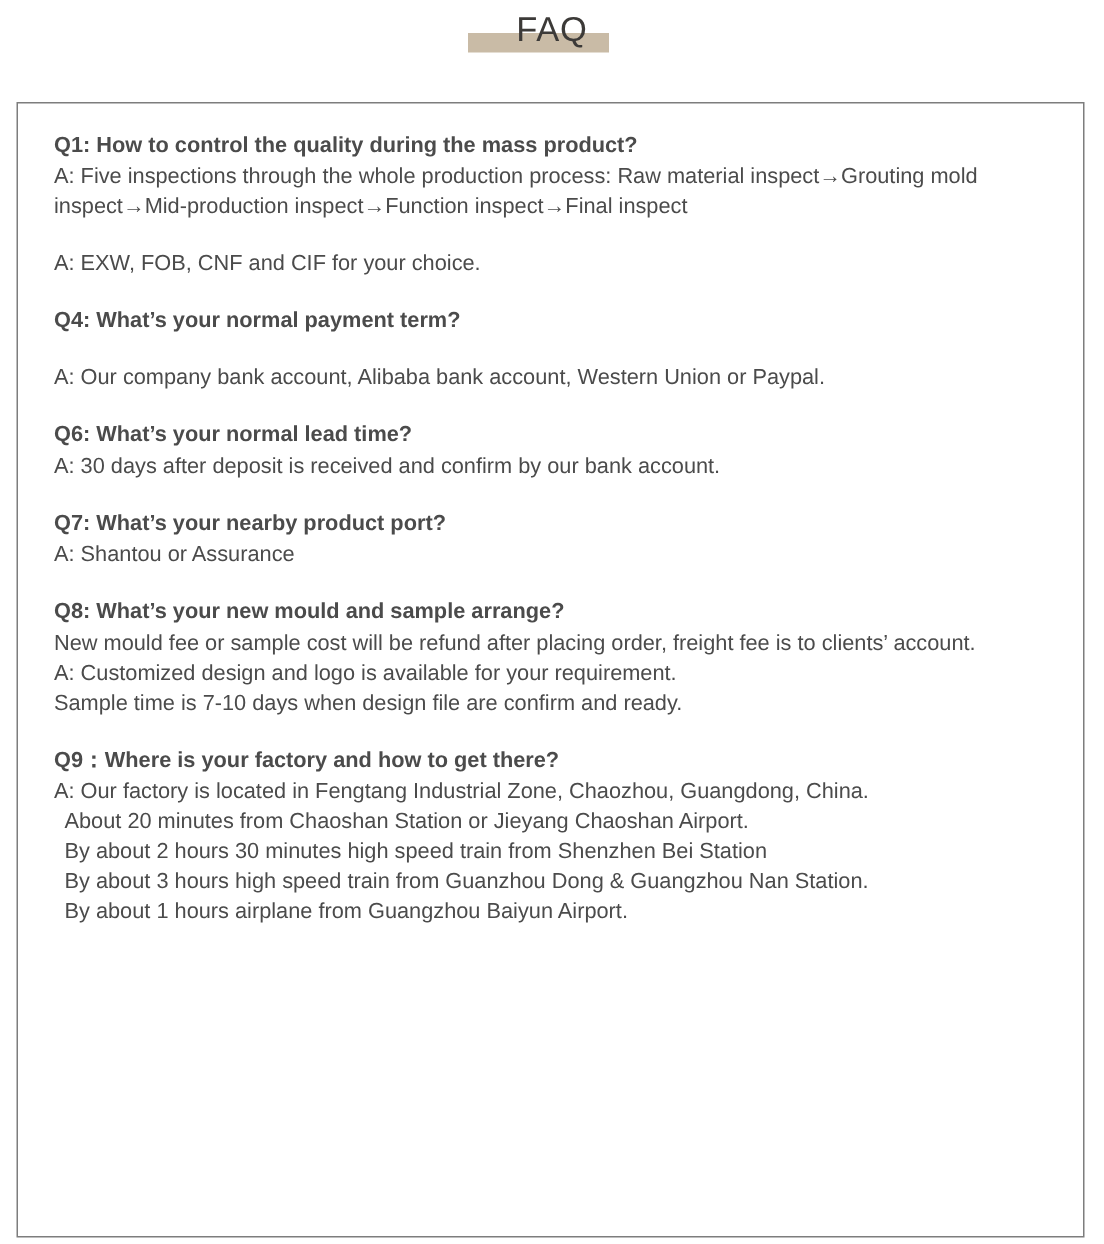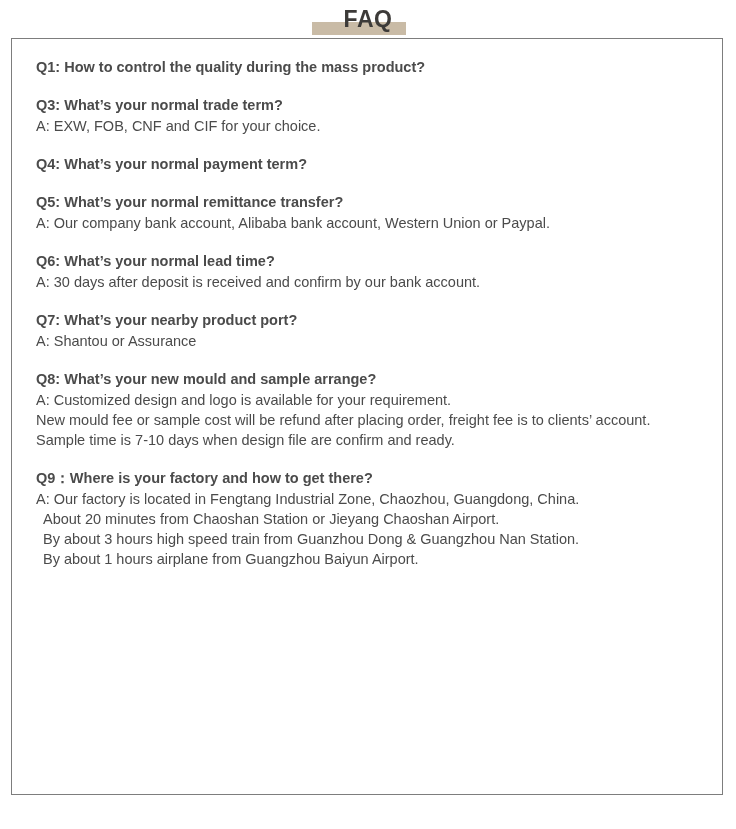--- a/index.html
+++ b/index.html
@@ -44,32 +44,32 @@
     background: #c9bba6;
     z-index: 1;
   }
   .title-text {
     position: absolute;
     left: 0;
     top: 5px;
     width: 736px;
     text-align: center;
     font-size: 23px;
-    font-weight: bold;
+    font-weight: normal;
     color: #3c3a38;
     letter-spacing: 0.5px;
     z-index: 2;
     line-height: 28px;
   }
 
   
   .faq-box {
     position: absolute;
     left: 11px;
-    top: 38px;
+    top: 68px;
     width: 712px;
     height: 757px;
     box-sizing: border-box;
     border: 1px solid #7d7d7d;
     background: #ffffff;
     padding: 18px 22px 0 24px;
   }
 
   .faq-list {
     display: block;
@@ -113,51 +113,51 @@
     <div class="title-inner">
       <div class="title-bar"></div>
       <div class="title-text">FAQ</div>
     </div>
   </div>
 
   <div class="faq-box">
     <div class="faq-list" id="faq-list">
         <div class="faq-item">
           <p class="q-line">Q1: How to control the quality during the mass product?</p>
+          <p class="a-line">A: Five inspections through the whole production process: Raw material inspect→Grouting mold inspect→Mid-production inspect→Function inspect→Final inspect</p>
         </div>
         <div class="faq-item">
         </div>
         <div class="faq-item">
-          <p class="q-line">Q3: What’s your normal trade term?</p>
           <p class="a-line">A: EXW, FOB, CNF and CIF for your choice.</p>
         </div>
         <div class="faq-item">
           <p class="q-line">Q4: What’s your normal payment term?</p>
         </div>
         <div class="faq-item">
-          <p class="q-line">Q5: What’s your normal remittance transfer?</p>
           <p class="a-line">A: Our company bank account, Alibaba bank account, Western Union or Paypal.</p>
         </div>
         <div class="faq-item">
           <p class="q-line">Q6: What’s your normal lead time?</p>
           <p class="a-line">A: 30 days after deposit is received and confirm by our bank account.</p>
         </div>
         <div class="faq-item">
           <p class="q-line">Q7: What’s your nearby product port?</p>
           <p class="a-line">A: Shantou or Assurance</p>
         </div>
         <div class="faq-item">
           <p class="q-line">Q8: What’s your new mould and sample arrange?</p>
+          <p class="a-line">New mould fee or sample cost will be refund after placing order, freight fee is to clients’ account.</p>
           <p class="a-line">A: Customized design and logo is available for your requirement.</p>
-          <p class="a-line">New mould fee or sample cost will be refund after placing order, freight fee is to clients’ account.</p>
           <p class="a-line">Sample time is 7-10 days when design file are confirm and ready.</p>
         </div>
         <div class="faq-item">
           <p class="q-line">Q9：Where is your factory and how to get there?</p>
           <p class="a-line">A: Our factory is located in Fengtang Industrial Zone, Chaozhou, Guangdong, China.</p>
           <p class="a-line indent">About 20 minutes from Chaoshan Station or Jieyang Chaoshan Airport.</p>
+          <p class="a-line indent">By about 2 hours 30 minutes high speed train from Shenzhen Bei Station</p>
           <p class="a-line indent">By about 3 hours high speed train from Guanzhou Dong &amp; Guangzhou Nan Station.</p>
           <p class="a-line indent">By about 1 hours airplane from Guangzhou Baiyun Airport.</p>
         </div>
       </div>
   </div>
 
 </div>
 
 </body></html>

